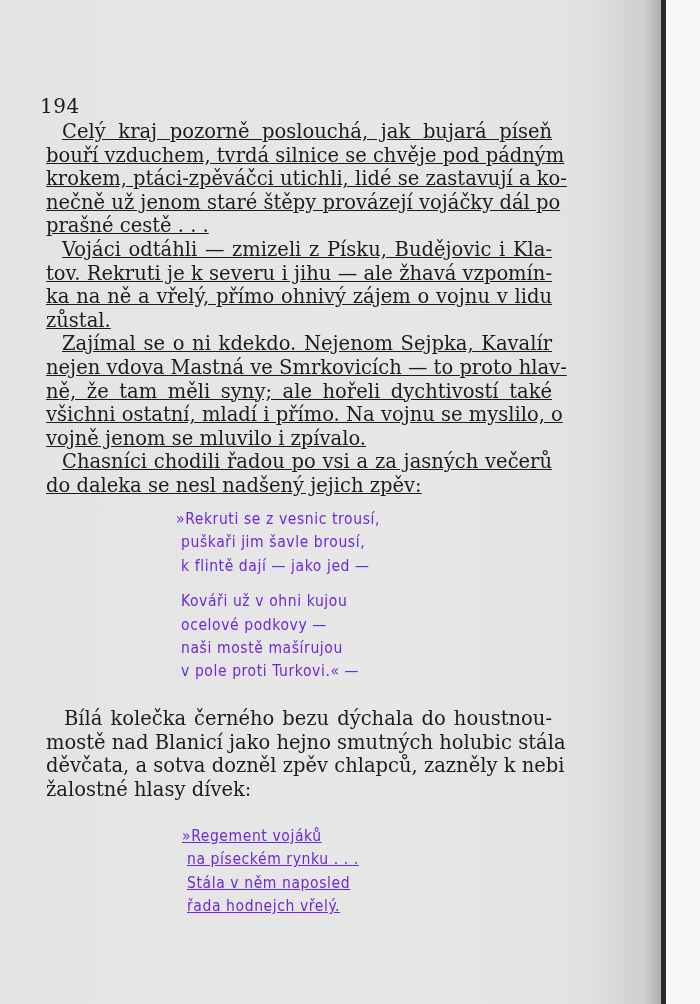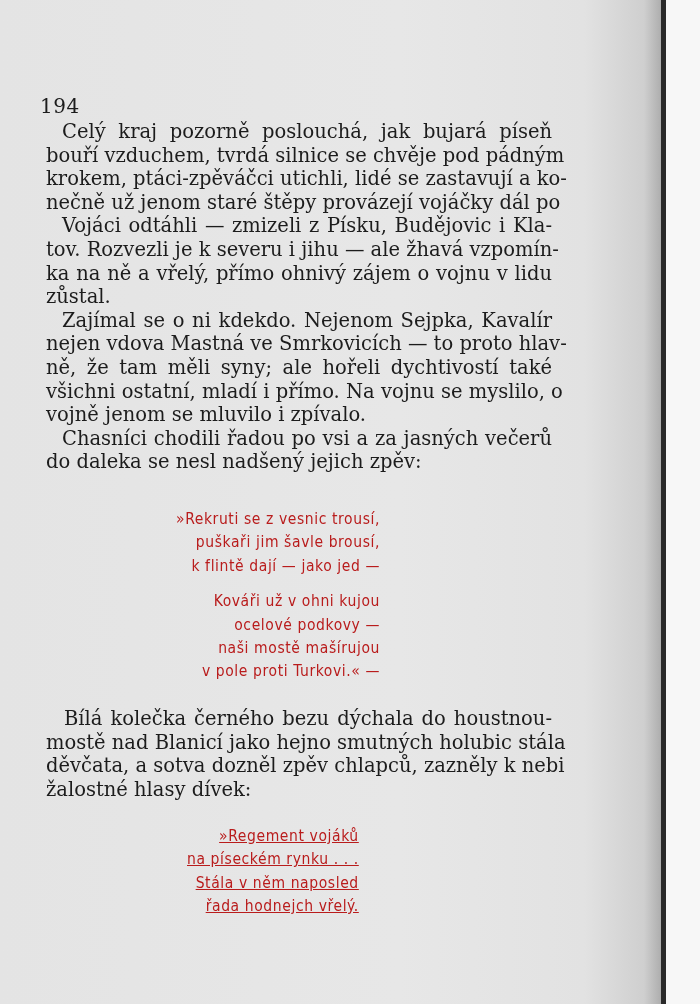--- a/index.html
+++ b/index.html
@@ -28,41 +28,42 @@
   }
   .text {
     position: absolute; left: 46px; width: 506px;
     font-size: 19.5px; line-height: 23.6px;
     text-align: justify;
   }
   .line { display: block; text-align: justify; text-align-last: justify; white-space: nowrap; }
   .line.last { text-align-last: left; }
   .verse {
     position: absolute; font-family: "DejaVu Sans Condensed", "DejaVu Sans", sans-serif;
-    font-size: 15.5px; line-height: 23.4px; letter-spacing: 0.6px; color: #b91c1c; text-align: right;
+    font-size: 15.5px; line-height: 23.4px; letter-spacing: 0.6px; color: #6d28d9;
   }
   .verse .vline { display: block; white-space: nowrap; }
   .stanza-gap { height: 12px; }
 </style>
 </head>
 <body>
 
 <div class="page"></div>
 <div class="spine"></div>
 <div class="next-page"></div>
 
 <div class="page-number">194</div>
 
-<div class="text" style="top:120px;">
+<div class="text" style="top:120px;text-decoration:underline;">
   <span class="line" style="padding-left:16px">Celý kraj pozorně poslouchá, jak bujará píseň</span>
   <span class="line">bouří vzduchem, tvrdá silnice se chvěje pod pádným</span>
   <span class="line">krokem, ptáci-zpěváčci utichli, lidé se zastavují a ko-</span>
   <span class="line">nečně už jenom staré štěpy provázejí vojáčky dál po</span>
+  <span class="line last">prašné cestě . . .</span>
   <span class="line" style="padding-left:16px">Vojáci odtáhli — zmizeli z Písku, Budějovic i Kla-</span>
-  <span class="line">tov. Rozvezli je k severu i jihu — ale žhavá vzpomín-</span>
+  <span class="line">tov. Rekruti je k severu i jihu — ale žhavá vzpomín-</span>
   <span class="line">ka na ně a vřelý, přímo ohnivý zájem o vojnu v lidu</span>
   <span class="line last">zůstal.</span>
   <span class="line" style="padding-left:16px">Zajímal se o ni kdekdo. Nejenom Sejpka, Kavalír</span>
   <span class="line">nejen vdova Mastná ve Smrkovicích — to proto hlav-</span>
   <span class="line">ně, že tam měli syny; ale hořeli dychtivostí také</span>
   <span class="line">všichni ostatní, mladí i přímo. Na vojnu se myslilo, o</span>
   <span class="line last">vojně jenom se mluvilo i zpívalo.</span>
   <span class="line" style="padding-left:16px">Chasníci chodili řadou po vsi a za jasných večerů</span>
   <span class="line last">do daleka se nesl nadšený jejich zpěv:</span>
 </div>

